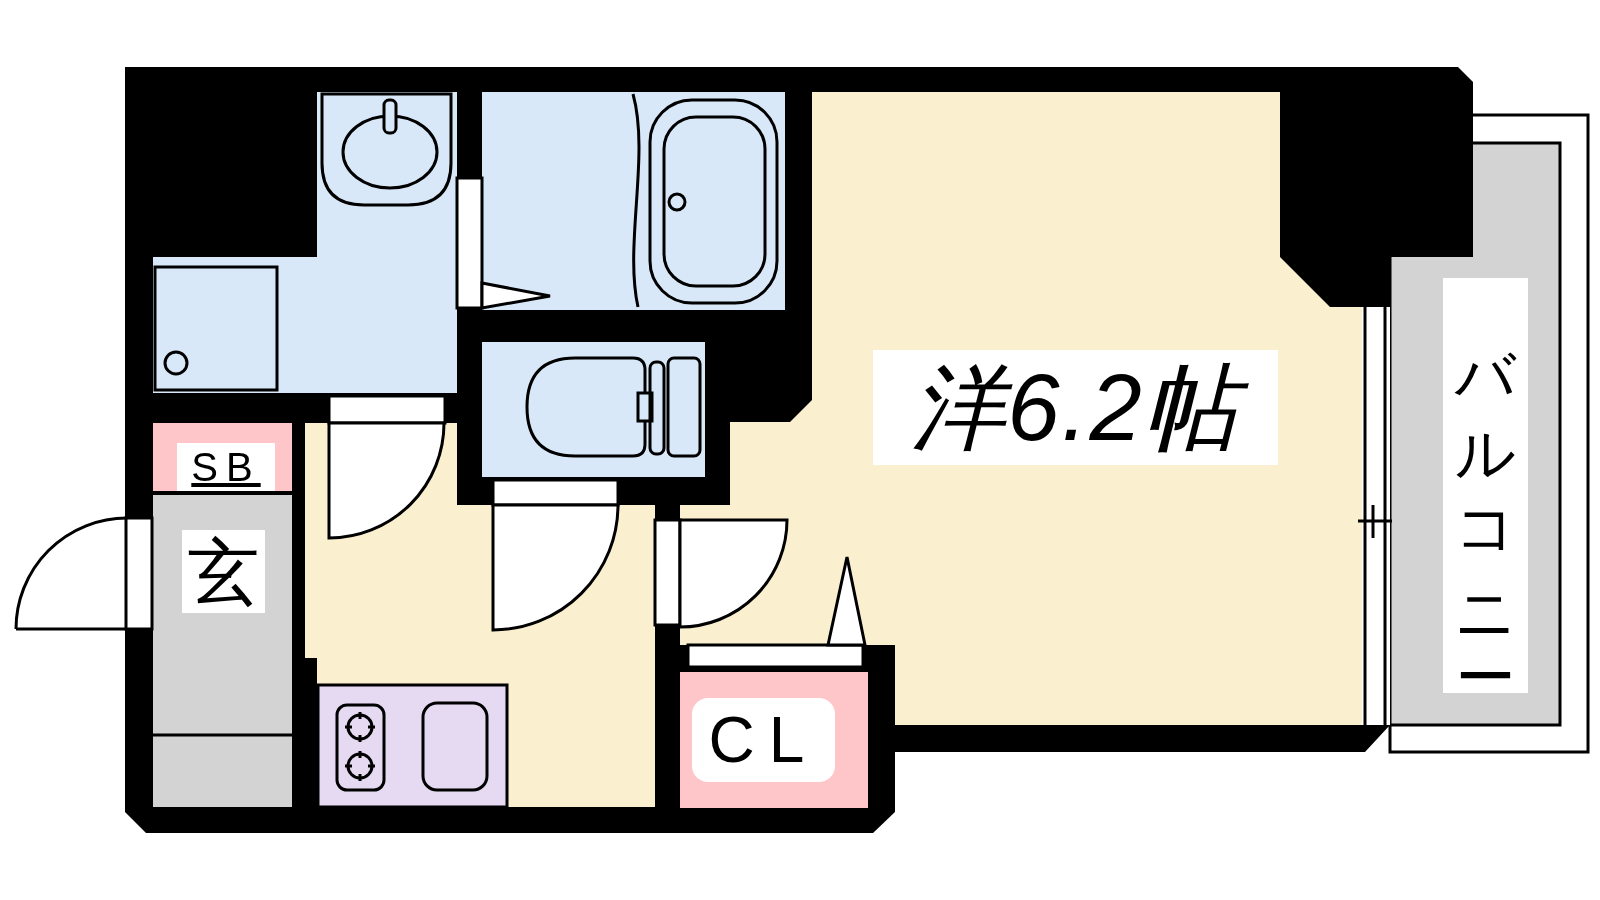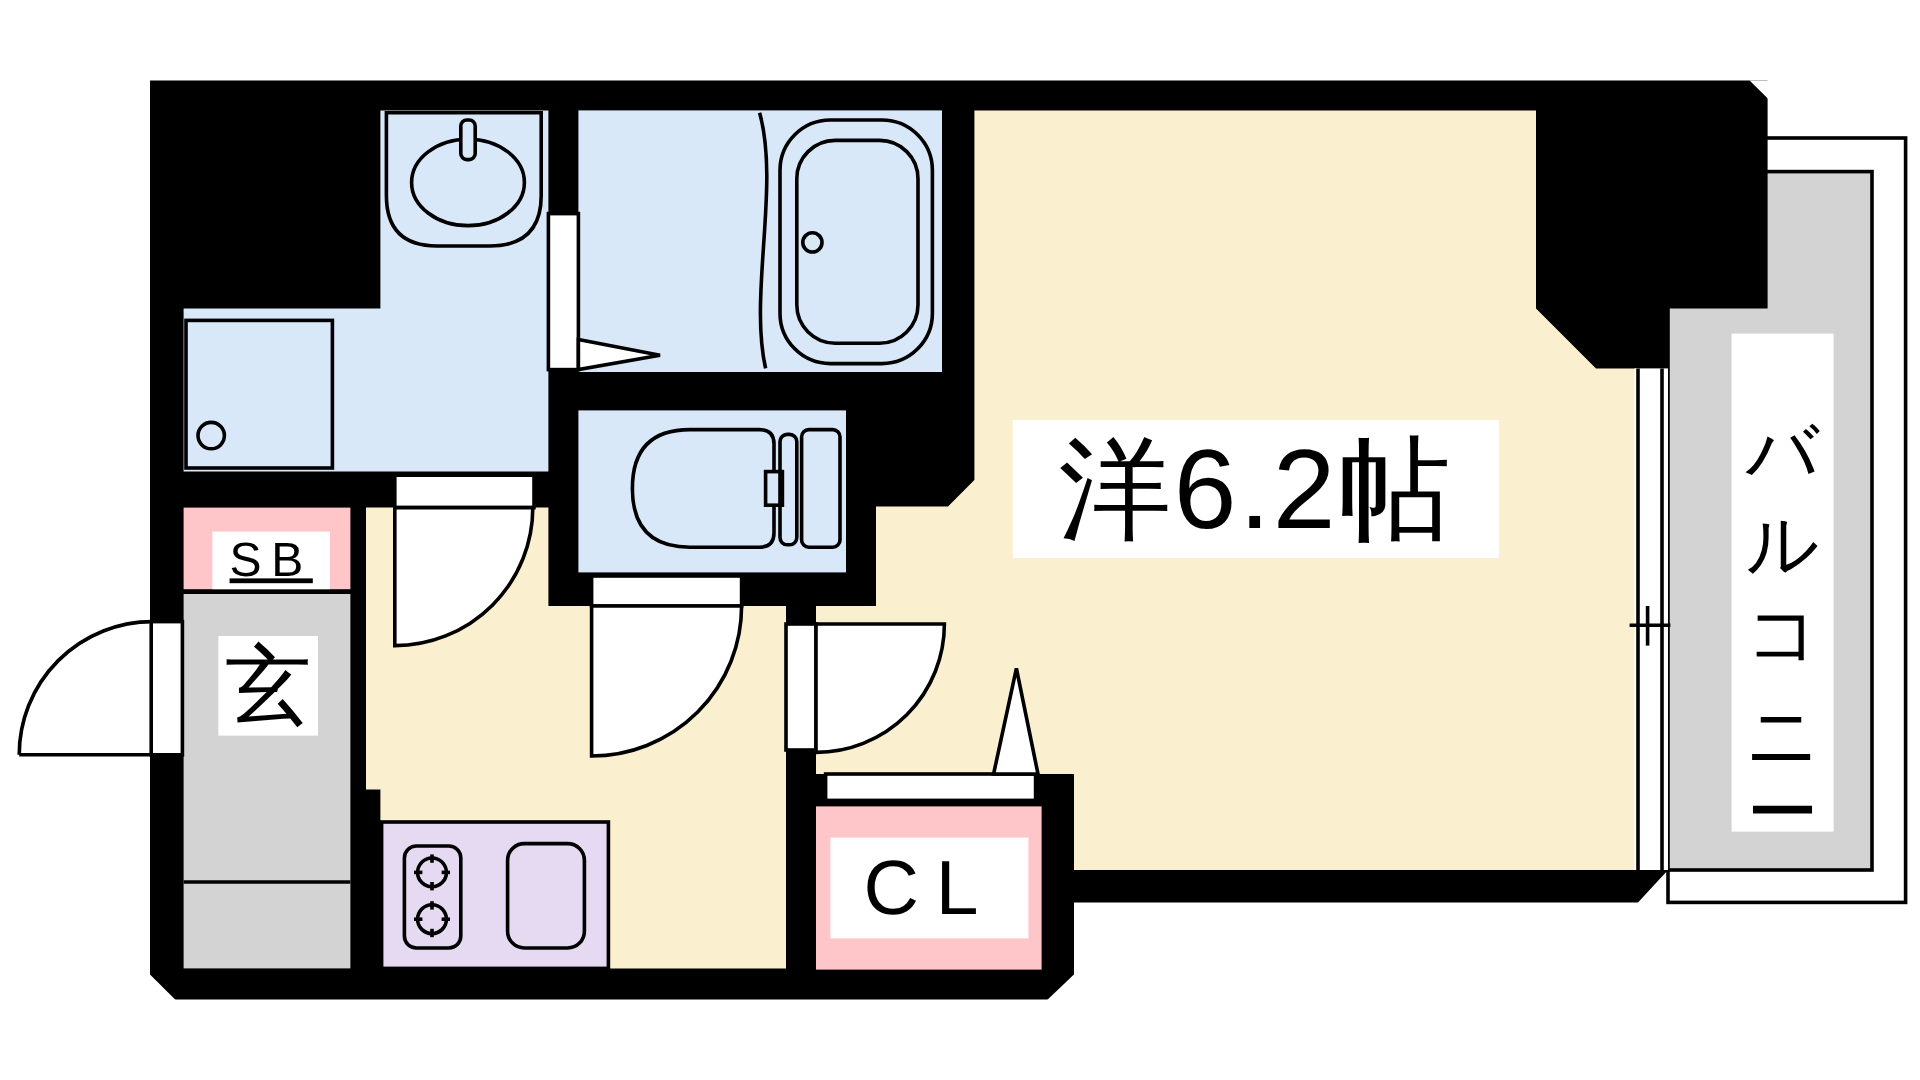--- a/index.html
+++ b/index.html
@@ -11,29 +11,29 @@
     overflow:hidden;
   }
   .stage svg{position:absolute;left:0;top:0;width:1600px;height:900px;display:block;}
   .plan-label{
     position:absolute;
     display:flex;align-items:center;justify-content:center;
     background:#ffffff;color:#000000;
     white-space:nowrap;
     line-height:1;
   }
-  .lbl-room{left:844px;top:350px;width:405px;height:115px;font-size:94px;letter-spacing:2px;}
+  .lbl-room{left:873px;top:350px;width:405px;height:115px;font-size:94px;letter-spacing:2px;font-style:italic;}
   .lbl-balcony{
     left:1443px;top:278px;width:85px;height:415px;
     writing-mode:vertical-rl;text-orientation:upright;
     font-size:60px;letter-spacing:16px;
   }
   .lbl-genkan{left:182px;top:530px;width:83px;height:83px;font-size:72px;}
   .lbl-sb{left:177px;top:443px;width:98px;height:48px;font-size:40px;letter-spacing:8px;text-decoration:underline;}
-  .lbl-cl{left:692px;top:698px;width:165px;height:84px;font-size:64px;letter-spacing:14px;}
+  .lbl-cl{left:692px;top:698px;width:143px;height:84px;font-size:64px;letter-spacing:14px;border-radius:16px;}
 </style>
 </head>
 <body>
 
 <div class="stage">
   <svg viewBox="0 0 1600 900" xmlns="http://www.w3.org/2000/svg">
 
     <g>
       <rect x="1390" y="115" width="198" height="637" fill="#ffffff" stroke="#000000" stroke-width="3"></rect>
       <rect x="1390" y="143" width="170" height="582" stroke="#000000" stroke-width="3" fill="#D3D3D3"></rect>

